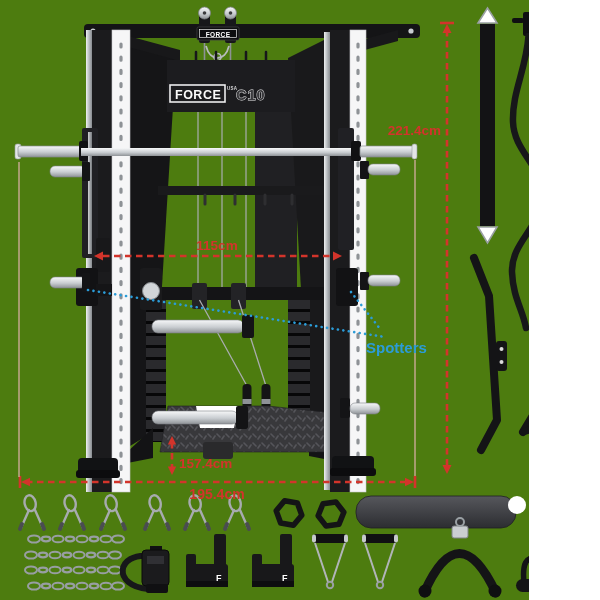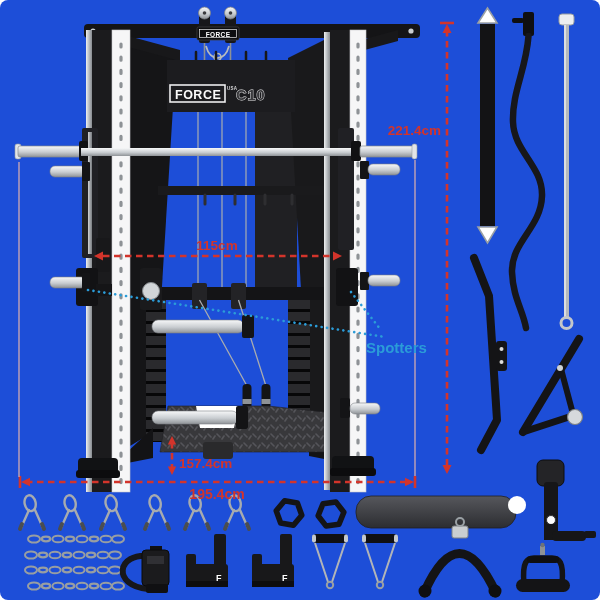--- a/index.html
+++ b/index.html
@@ -1,16 +1,16 @@
 <!DOCTYPE html>
 <html><head>
 <meta charset="utf-8">
 <style>
   html,body{margin:0;padding:0;background:#ffffff;}
-  .stage{position:relative;width:600px;height:600px;background:#1d4ed8;overflow:hidden;border-radius:8px;}
+  .stage{position:relative;width:529px;height:600px;background:#4d7c0f;overflow:hidden;}
   svg{display:block;}
   svg text{font-family:"Liberation Sans","DejaVu Sans",sans-serif;font-weight:bold;}
   .dim-label{font-size:13.5px;}
   .dim-label-lg{font-size:14px;}
   .spotters-label{font-size:15px;}
   .logo-force{font-size:12.5px;letter-spacing:.5px;}
   .logo-usa{font-size:4.5px;letter-spacing:.3px;}
   .logo-c10{font-size:14.5px;letter-spacing:1px;paint-order:stroke fill;}
   .plate-force{font-size:6.5px;letter-spacing:.4px;}
   .jhook-f{font-size:9px;}

